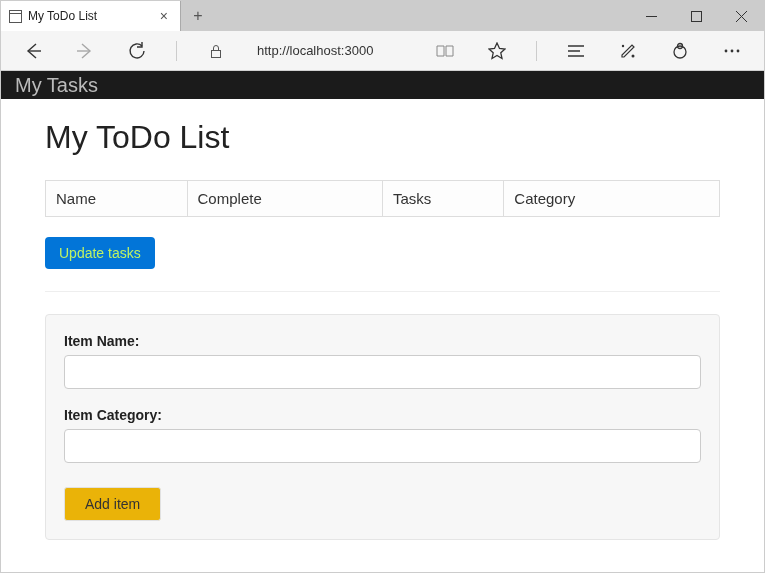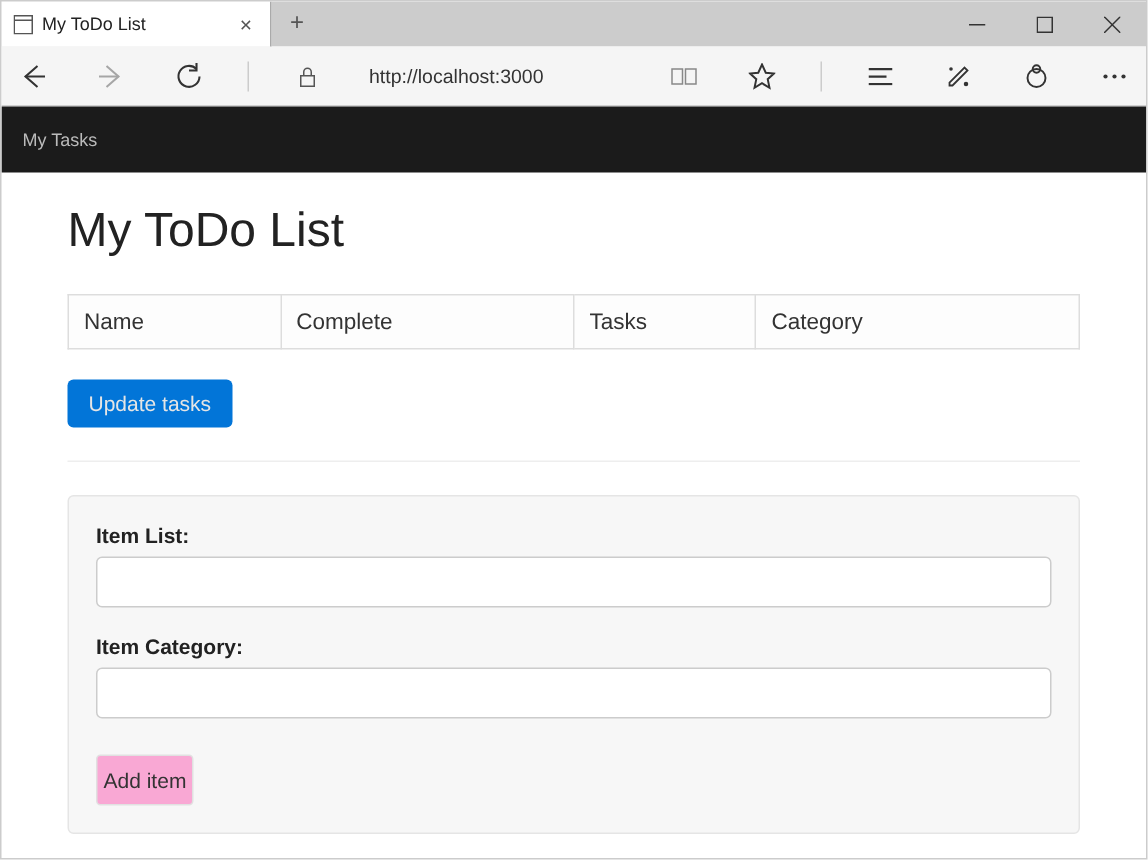--- a/index.html
+++ b/index.html
@@ -62,21 +62,21 @@
       align-items: center;
       justify-content: center;
       cursor: pointer;
     }
     .toolbar {
       height: 40px;
       background: #f5f5f5;
       border-bottom: 1px solid #d0d0d0;
       display: flex;
       align-items: center;
-      padding: 0 4px;
+      padding: 0 15px;
       gap: 18px;
     }
     .tool-btn {
       width: 34px;
       height: 34px;
       display: flex;
       align-items: center;
       justify-content: center;
       cursor: pointer;
       color: #333;
@@ -90,25 +90,25 @@
     .address {
       flex: 1;
       font-size: 13px;
       color: #333;
       padding: 0 6px;
     }
     
     .app-header {
       background: #1b1b1b;
       color: #bbb;
-      height: 44px;
+      height: 28px;
       display: flex;
       align-items: center;
       padding: 0 14px;
-      font-size: 12px;
+      font-size: 20px;
     }
     .app-header a { color: #bbb; text-decoration: none; }
     .page-body {
       padding: 20px 44px;
     }
     .page-title {
       font-size: 32px;
       font-weight: 400;
       color: #222;
       margin-bottom: 24px;
@@ -123,21 +123,21 @@
       font-weight: 400;
       font-size: 15px;
       color: #333;
       background: #fdfdfd;
       border: 1px solid #ddd;
       padding: 9px 10px;
     }
     .btn-primary {
       display: inline-block;
       background: #0275d8;
-      color: #e5e5e5;
+      color: #bef264;
       border: none;
       border-radius: 4px;
       padding: 8px 14px;
       font-size: 14px;
       cursor: pointer;
     }
     hr.divider {
       border: none;
       border-top: 1px solid #eee;
       margin: 22px 0;
@@ -160,25 +160,25 @@
       height: 34px;
       border: 1px solid #ccc;
       border-radius: 4px;
       background: #fff;
       padding: 0 8px;
       font-size: 14px;
       margin-bottom: 18px;
     }
     .btn-default {
       display: inline-block;
-      background: #f9a8d4;
+      background: #eab308;
       color: #333;
       border: 1px solid #e1e1e1;
       border-radius: 3px;
-      padding: 8px 4px;
+      padding: 8px 20px;
       font-size: 14px;
       cursor: pointer;
       margin-top: 6px;
     }
     svg { display:block; }
   </style>
 </head>
 <body>
 
 <div class="browser-tabs">
@@ -297,21 +297,21 @@
         <th style="width:32%">Category</th>
       </tr>
     </thead>
   </table>
 
   <button class="btn-primary">Update tasks</button>
 
   <hr class="divider">
 
   <div class="form-panel">
-    <label>Item List:</label>
+    <label>Item Name:</label>
     <input type="text" value="" style="">
 
     <label>Item Category:</label>
     <input type="text" value="" style="">
 
     <button class="btn-default">Add item</button>
   </div>
 </div>
 
 </body></html>

